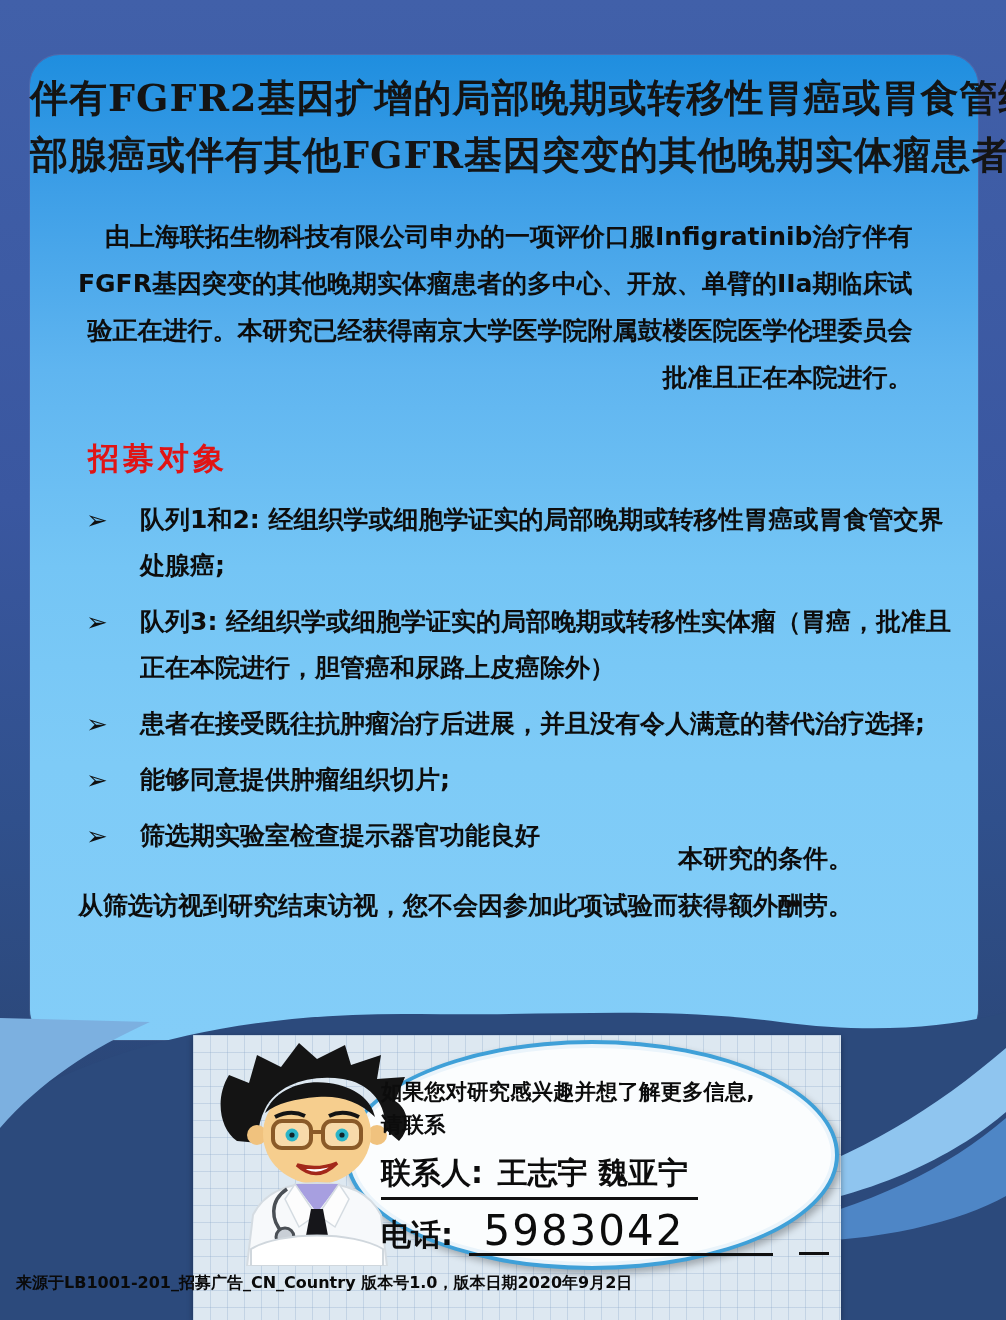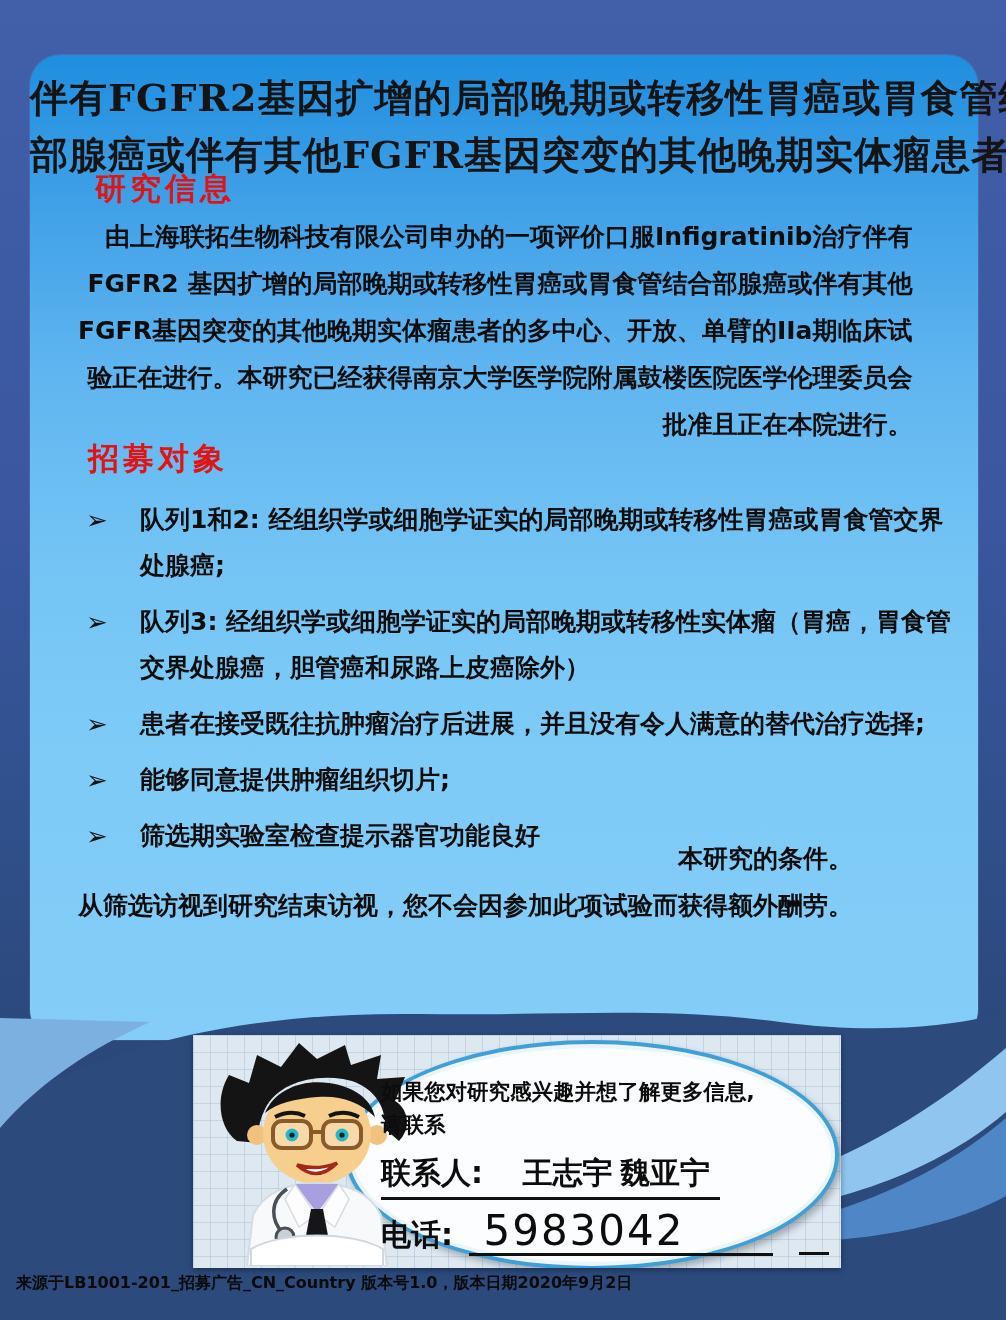--- a/index.html
+++ b/index.html
@@ -38,21 +38,21 @@
     position:relative;margin:0 0 10px 0;padding-left:72px;
     color:#0D0D0D;font-weight:700;font-size:25px;line-height:46px;
   }
   .bullets .marker{
     position:absolute;left:18px;top:0;font-size:26px;color:#101010;
   }
   
   .bottom-waves{position:absolute;left:0;top:990px;width:1006px;height:330px;z-index:2;}
   
   .contact-box{
-    position:absolute;left:193px;top:1035px;width:648px;height:233px;z-index:3;
+    position:absolute;left:193px;top:1035px;width:648px;height:285px;z-index:3;
     background-color:#DDE8F1;
     background-image:
       linear-gradient(rgba(140,170,200,.32) 1px,transparent 1px),
       linear-gradient(90deg,rgba(140,170,200,.32) 1px,transparent 1px);
     background-size:17px 17px;
     overflow:hidden;
     box-shadow:0 2px 6px rgba(0,0,0,.35);
   }
   .speech-ellipse{
     position:absolute;left:152px;top:5px;width:486px;height:222px;
@@ -61,21 +61,21 @@
     background:#FBFDFE;
     box-shadow:inset 0 0 0 4px #EAF4FB, 3px 4px 7px rgba(0,0,0,.28);
   }
   .doctor{position:absolute;left:6px;top:2px;z-index:4;}
   .contact-text{position:absolute;left:188px;top:40px;z-index:5;color:#0C0C0C;}
   .contact-intro{font-size:21.5px;font-weight:700;line-height:33px;white-space:nowrap;}
   .person-line{
     display:inline-block;margin-top:12px;font-size:30px;font-weight:700;
     border-bottom:3px solid #101010;padding:0 10px 3px 0;white-space:nowrap;
   }
-  .person-line .names{margin-left:29px;font-family:Liberation Serif, serif;}
+  .person-line .names{margin-left:4px;}
   .phone-row{margin-top:9px;font-size:30px;font-weight:700;white-space:nowrap;}
   .phone-underline{
     display:inline-block;border-bottom:3px solid #101010;
     padding:0 88px 0 14px;margin-left:6px;vertical-align:bottom;
   }
   .phone-digits{font-size:42px;line-height:44px;letter-spacing:2px;font-weight:400;}
   .tail-dash{
     display:inline-block;width:30px;height:3px;background:#101010;
     margin-left:16px;vertical-align:bottom;margin-bottom:1px;
   }
@@ -90,40 +90,38 @@
 
 <div class="page">
 
   <div class="panel">
 
     <div class="poster-title">
       <div>伴有FGFR2基因扩增的局部晚期或转移性胃癌或胃食管结合</div>
       <div>部腺癌或伴有其他FGFR基因突变的其他晚期实体瘤患者招募</div>
     </div>
 
-    <h2 class="red-heading heading-study">研究信息</h2>
 
     <div class="para study-para">
       <div>由上海联拓生物科技有限公司申办的一项评价口服Infigratinib治疗伴有</div>
-      <div>FGFR2 基因扩增的局部晚期或转移性胃癌或胃食管结合部腺癌或伴有其他</div>
       <div>FGFR基因突变的其他晚期实体瘤患者的多中心、开放、单臂的IIa期临床试</div>
       <div>验正在进行。本研究已经获得南京大学医学院附属鼓楼医院医学伦理委员会</div>
       <div>批准且正在本院进行。</div>
     </div>
 
     <h2 class="red-heading heading-recruit">招募对象</h2>
 
     <ul class="bullets">
       <li>
         <span class="marker">➢</span>
         <span>队列1和2: 经组织学或细胞学证实的局部晚期或转移性胃癌或胃食管交界处腺癌;</span>
       </li>
       <li>
         <span class="marker">➢</span>
-        <span>队列3: 经组织学或细胞学证实的局部晚期或转移性实体瘤（胃癌，胃食管交界处腺癌，胆管癌和尿路上皮癌除外）</span>
+        <span>队列3: 经组织学或细胞学证实的局部晚期或转移性实体瘤（胃癌，批准且正在本院进行，胆管癌和尿路上皮癌除外）</span>
       </li>
       <li>
         <span class="marker">➢</span>
         <span>患者在接受既往抗肿瘤治疗后进展，并且没有令人满意的替代治疗选择;</span>
       </li>
       <li>
         <span class="marker">➢</span>
         <span>能够同意提供肿瘤组织切片;</span>
       </li>
       <li>

